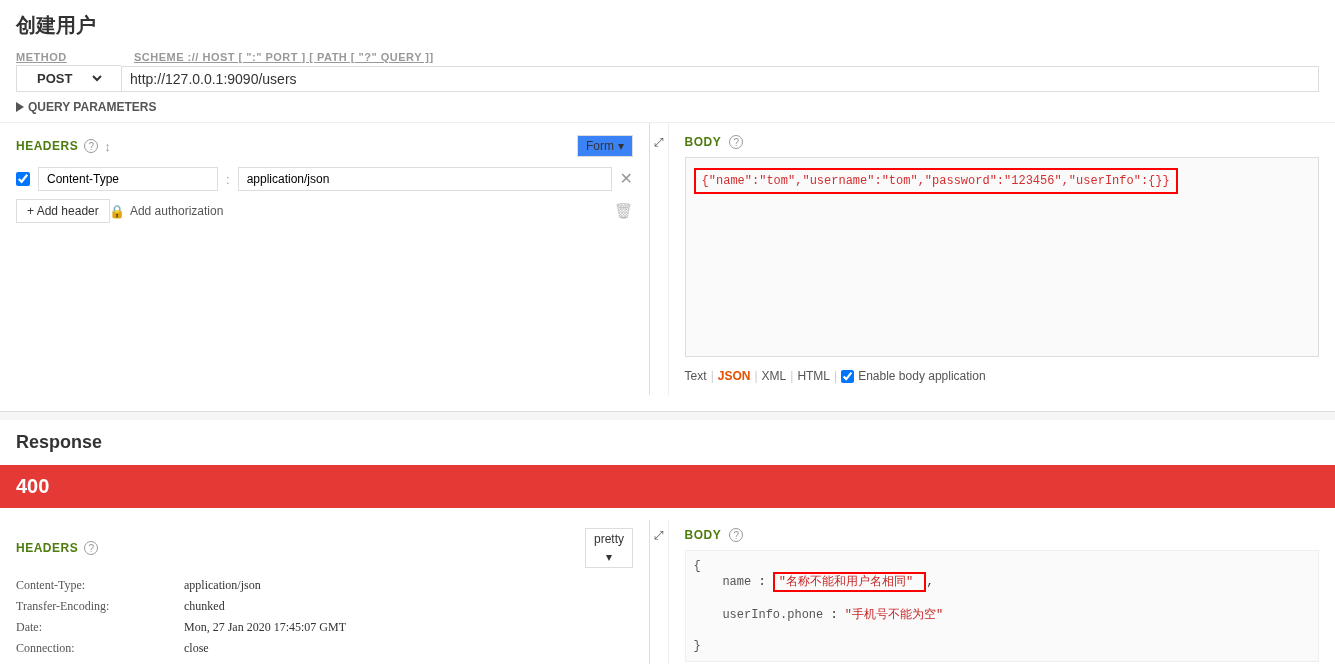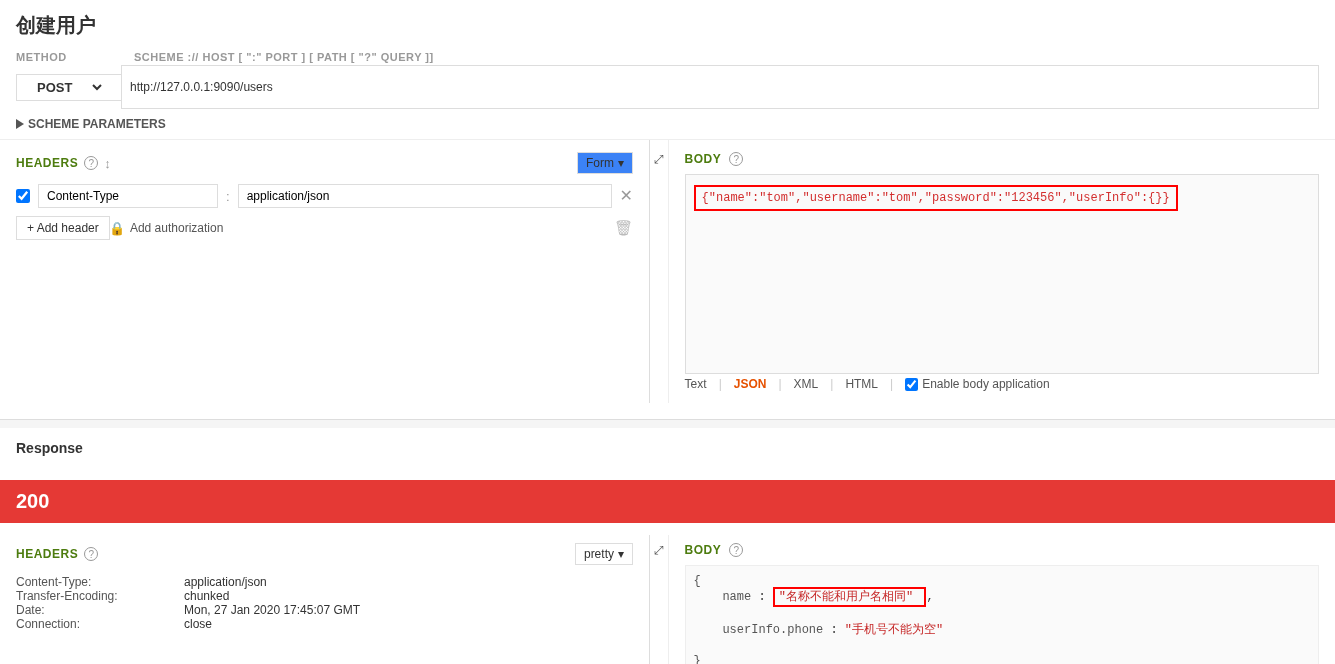--- a/index.html
+++ b/index.html
@@ -18,20 +18,21 @@
       border-bottom: 1px solid #ddd;
       padding: 0 0 16px 0;
     }
 
     .label-small {
       font-size: 11px;
       color: #999;
       font-weight: bold;
       text-transform: uppercase;
       letter-spacing: 0.5px;
+      text-decoration: underline;
     }
 
     .method-url-container {
       display: flex;
       flex-direction: column;
       padding: 4px 16px 0 16px;
     }
 
     .method-url-labels {
       display: flex;
@@ -76,22 +77,22 @@
       font-size: 13px;
       font-weight: bold;
       color: #333;
       background: transparent;
       cursor: pointer;
     }
 
     .url-input {
       flex: 1;
       border: 1px solid #ddd;
-      padding: 14px 8px;
-      font-size: 12px;
+      padding: 4px 8px;
+      font-size: 14px;
       outline: none;
       color: #333;
     }
 
     .query-params-row {
       padding: 8px 16px;
     }
 
     .query-params-toggle {
       display: flex;
@@ -284,22 +285,22 @@
       padding: 4px 6px;
       margin-top: 2px;
       color: #d32f2f;
       font-family: 'Courier New', monospace;
       font-size: 12px;
     }
 
     .body-format-bar {
       display: flex;
       align-items: flex-start;
-      gap: 12px;
-      margin-top: 3px;
+      gap: 4px;
+      margin-top: 12px;
       font-size: 12px;
       color: #555;
     }
 
     .body-format-bar span {
       cursor: pointer;
       color: #555;
     }
 
     .body-format-bar span.active {
@@ -321,23 +322,23 @@
     }
 
     
     .response-section {
       background: #fff;
       margin-top: 8px;
       padding-bottom: 16px;
     }
 
     .response-title {
-      font-size: 14px;
-      font-weight: bold;
-      padding: 12px 16px 24px 16px;
+      font-size: 18px;
+      font-weight: bold;
+      padding: 12px 16px 12px 16px;
       color: #333;
     }
 
     .status-400-bar {
       background: #e53935;
       color: #fff;
       font-size: 20px;
       font-weight: bold;
       padding: 10px 16px;
       margin-bottom: 12px;
@@ -354,22 +355,23 @@
     }
 
     .response-right {
       flex: 1;
       padding: 8px 16px;
     }
 
     .response-headers-grid {
       display: grid;
       grid-template-columns: 160px 1fr;
-      gap: 0 8px;
-      font-size: 12px;
+      gap: 6px 8px;
+      font-size: 12px;
+      font-family: Liberation Serif, serif;
     }
 
     .response-header-key {
       color: #555;
     }
 
     .response-header-value {
       color: #333;
     }
 
@@ -411,20 +413,21 @@
 
     .pretty-dropdown {
       border: 1px solid #ddd;
       padding: 3px 8px;
       font-size: 12px;
       cursor: pointer;
       background: #fff;
       display: flex;
       align-items: center;
       gap: 4px;
+      flex-direction: column;
     }
 
     .expand-icon {
       font-size: 12px;
       color: #555;
       cursor: pointer;
     }
   </style>
 </head>
 <body>
@@ -446,21 +449,21 @@
           <option>DELETE</option>
         </select>
       </div>
       <input class="url-input" type="text" style="flex: 1 1 0%;" value="http://127.0.0.1:9090/users">
     </div>
   </div>
 
   <div class="query-params-row">
     <div class="query-params-toggle">
       <span class="triangle-right"></span>
-      <span>SCHEME PARAMETERS</span>
+      <span>QUERY PARAMETERS</span>
     </div>
   </div>
 
   <div class="split-panel">
 
     <div class="left-panel">
       <div class="panel-header">
         <div class="panel-header-left">
           <span class="panel-title">HEADERS</span>
           <span class="info-icon">?</span>
@@ -520,21 +523,21 @@
           <span>Enable body application</span>
         </label>
       </div>
     </div>
   </div>
 </div>
 
 <div class="response-section">
   <div class="response-title">Response</div>
 
-  <div class="status-400-bar">200</div>
+  <div class="status-400-bar">400</div>
 
   <div class="response-split">
 
     <div class="response-left">
       <div class="panel-header">
         <div class="panel-header-left">
           <span class="panel-title">HEADERS</span>
           <span class="info-icon">?</span>
         </div>
         <div class="pretty-dropdown">

